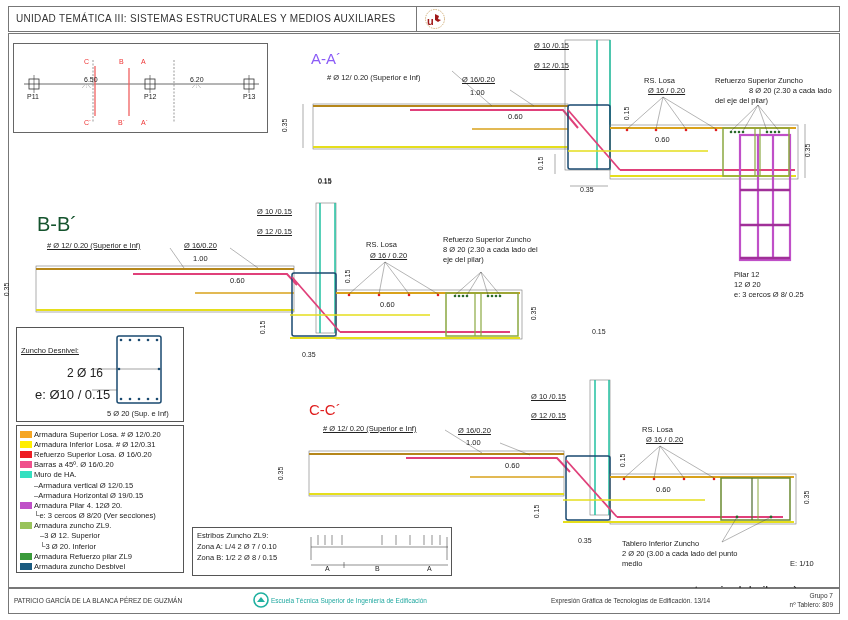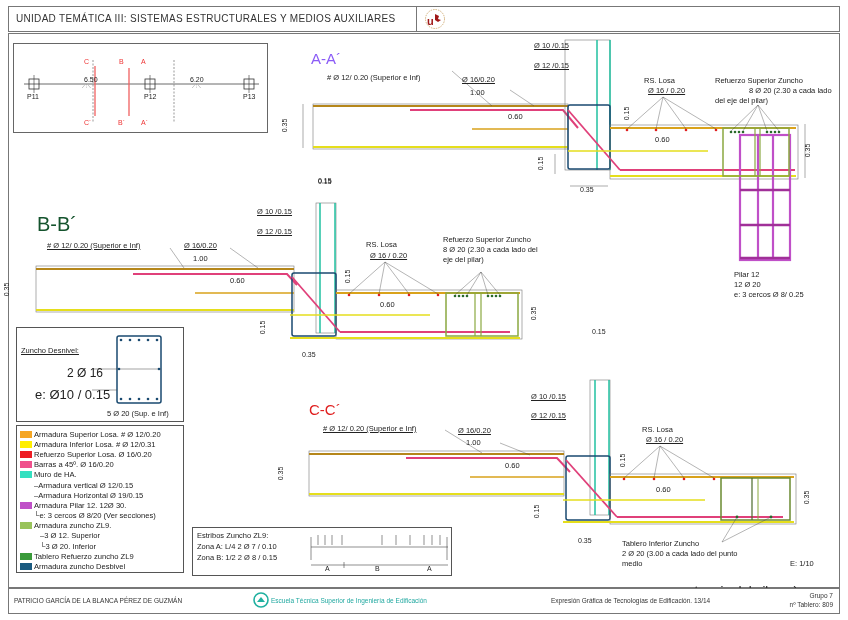--- a/index.html
+++ b/index.html
@@ -361,38 +361,38 @@
         <span>Muro de HA.</span>
       </div>
       <div class="legend-row legend-indent">
         <span>–Armadura vertical Ø 12/0.15</span>
       </div>
       <div class="legend-row legend-indent">
         <span>–Armadura Horizontal Ø 19/0.15</span>
       </div>
       <div class="legend-row">
         <span class="legend-sw" style="background: rgb(192, 80, 200);"></span>
-        <span>Armadura Pilar 12.  12Ø 30.</span>
+        <span>Armadura Pilar 4.  12Ø 20.</span>
       </div>
       <div class="legend-row legend-indent">
         <span>└e: 3 cercos Ø 8/20  (Ver secciones)</span>
       </div>
       <div class="legend-row">
         <span class="legend-sw" style="background: rgb(153, 195, 90);"></span>
         <span>Armadura zuncho ZL9.</span>
       </div>
       <div class="legend-row legend-indent2">
         <span>–3 Ø 12. Superior</span>
       </div>
       <div class="legend-row legend-indent2">
         <span>└3 Ø 20. Inferior</span>
       </div>
       <div class="legend-row">
         <span class="legend-sw" style="background: rgb(58, 154, 58);"></span>
-        <span>Tablero Refuerzo zuncho ZL9</span>
+        <span>Armadura Refuerzo pilar ZL9</span>
       </div>
       <div class="legend-row">
         <span class="legend-sw" style="background: rgb(26, 90, 128);"></span>
         <span>Armadura zuncho Desbivel</span>
       </div>
     </div>
 </div>
 
 <div style="position:absolute;left:192px;top:527px;width:258px;height:47px;border:1px solid #555;">
   <span style="position:absolute;left:4px;top:3px;font-size:7.5px;">Estribos Zuncho ZL9:</span>

